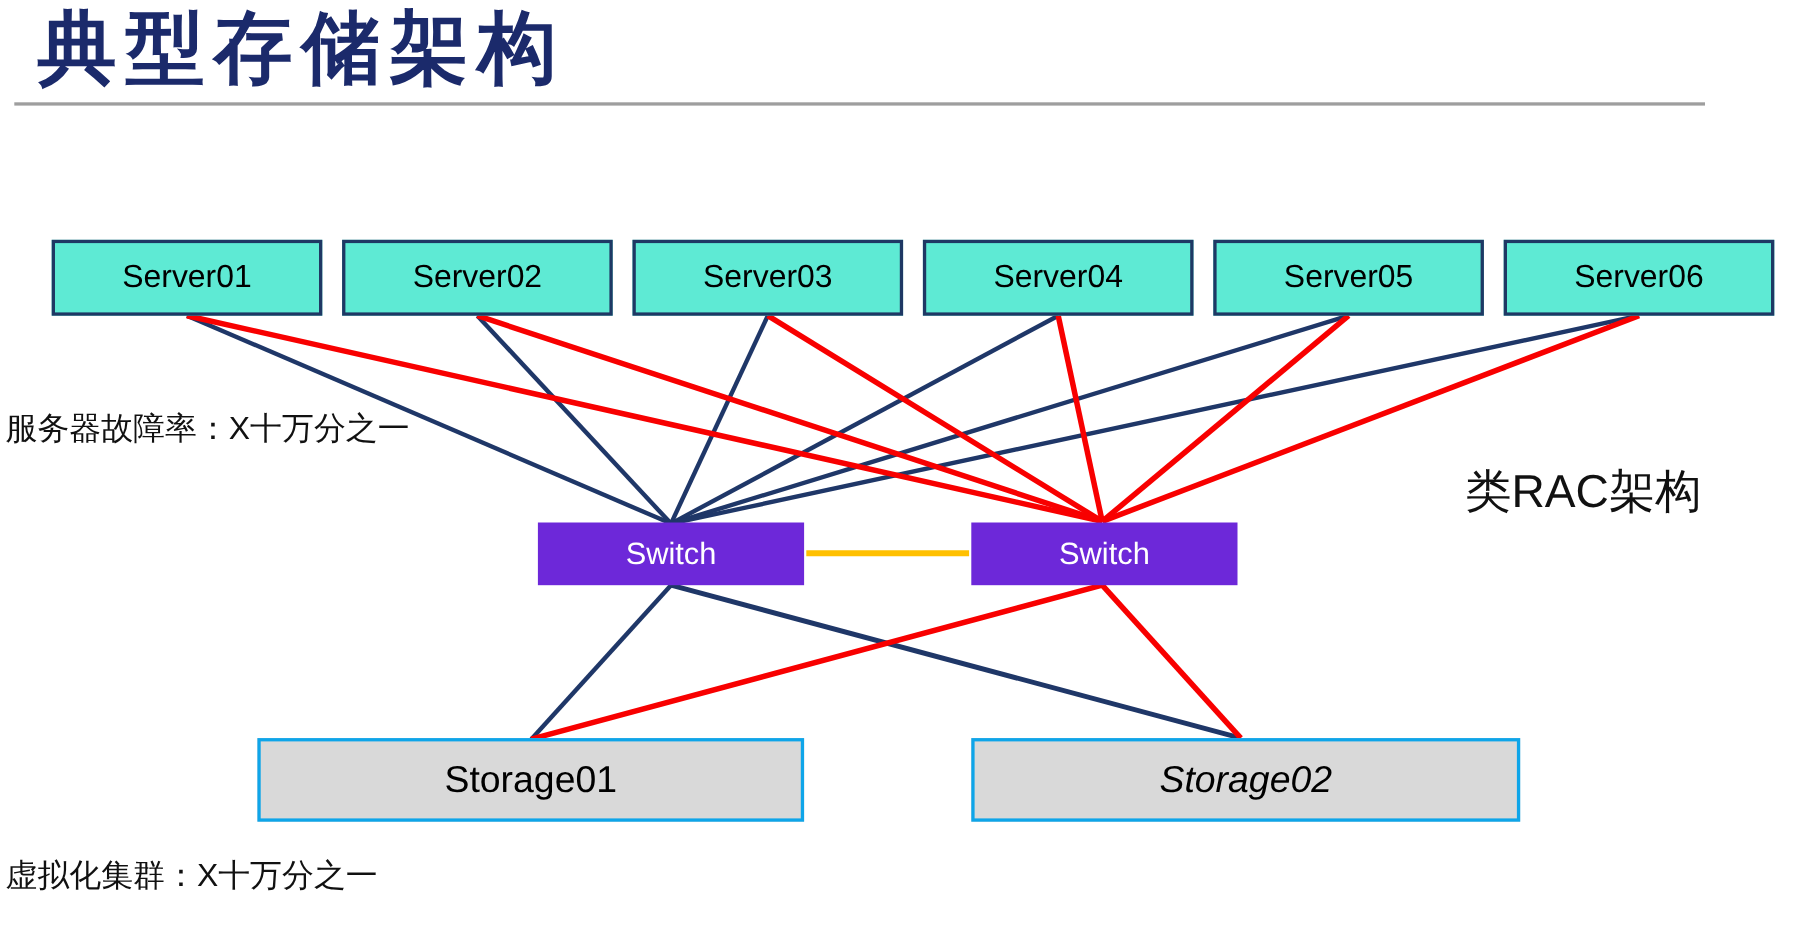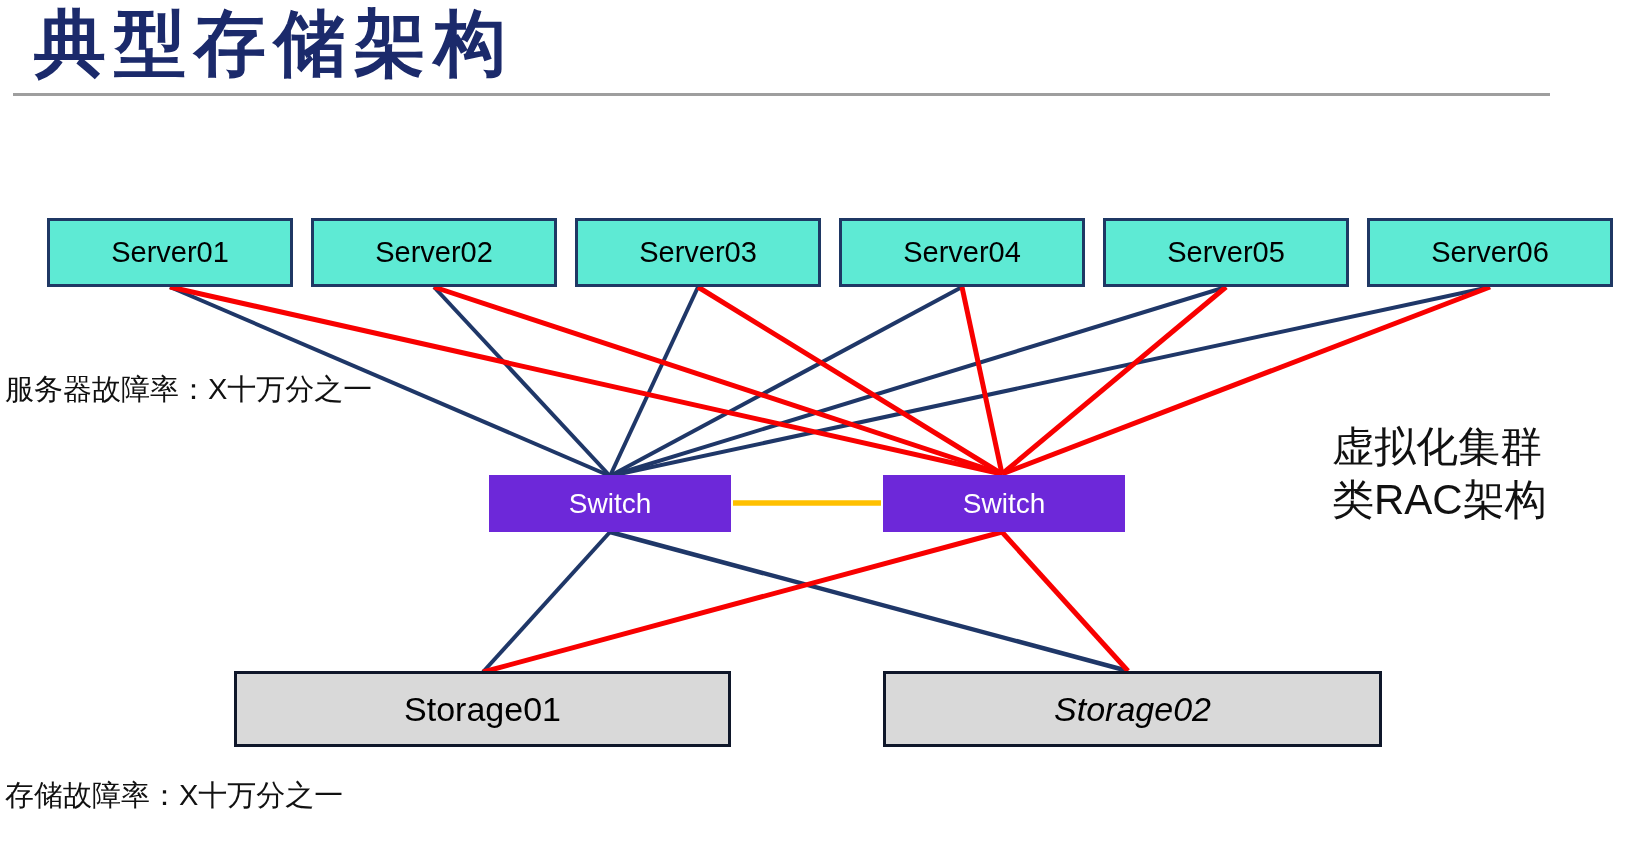--- a/index.html
+++ b/index.html
@@ -29,21 +29,21 @@
   }
   #srv1{left:47px} #srv2{left:311px} #srv3{left:575px}
   #srv4{left:839px} #srv5{left:1103px} #srv6{left:1367px}
   .switch {
     width:242px; height:57px; top:475px;
     background:#6d28d9; color:#ffffff; font-size:28px;
   }
   #sw1{left:489px} #sw2{left:883px}
   .storage {
     height:76px; top:671px;
-    background:#d9d9d9; border:3px solid #0f172a; font-size:34px; color:#000;
+    background:#d9d9d9; border:3px solid #0ea5e9; font-size:34px; color:#000;
   }
   #st1{left:234px; width:497px;}
   #st2{left:883px; width:499px;font-style:italic;}
   .fault-label {
     position:absolute; left:5px; font-size:29px; color:#111; white-space:nowrap; z-index:2;
   }
   #server-fault{top:370px;}
   #storage-fault{top:776px;}
   #cluster-note {
     position:absolute; left:1332px; top:420px; z-index:2;
@@ -83,18 +83,17 @@
 <div class="node server" id="srv5">Server05</div>
 <div class="node server" id="srv6">Server06</div>
 
 <div class="node switch" id="sw1">Switch</div>
 <div class="node switch" id="sw2">Switch</div>
 
 <div class="node storage" id="st1">Storage01</div>
 <div class="node storage" id="st2">Storage02</div>
 
 <div class="fault-label" id="server-fault">服务器故障率：X十万分之一</div>
-<div class="fault-label" id="storage-fault">存储故障率：X十万分之一</div>
+<div class="fault-label" id="storage-fault">虚拟化集群：X十万分之一</div>
 
 <div id="cluster-note">
-  <div>虚拟化集群</div>
   <div>类RAC架构</div>
 </div>
 
 </body></html>

